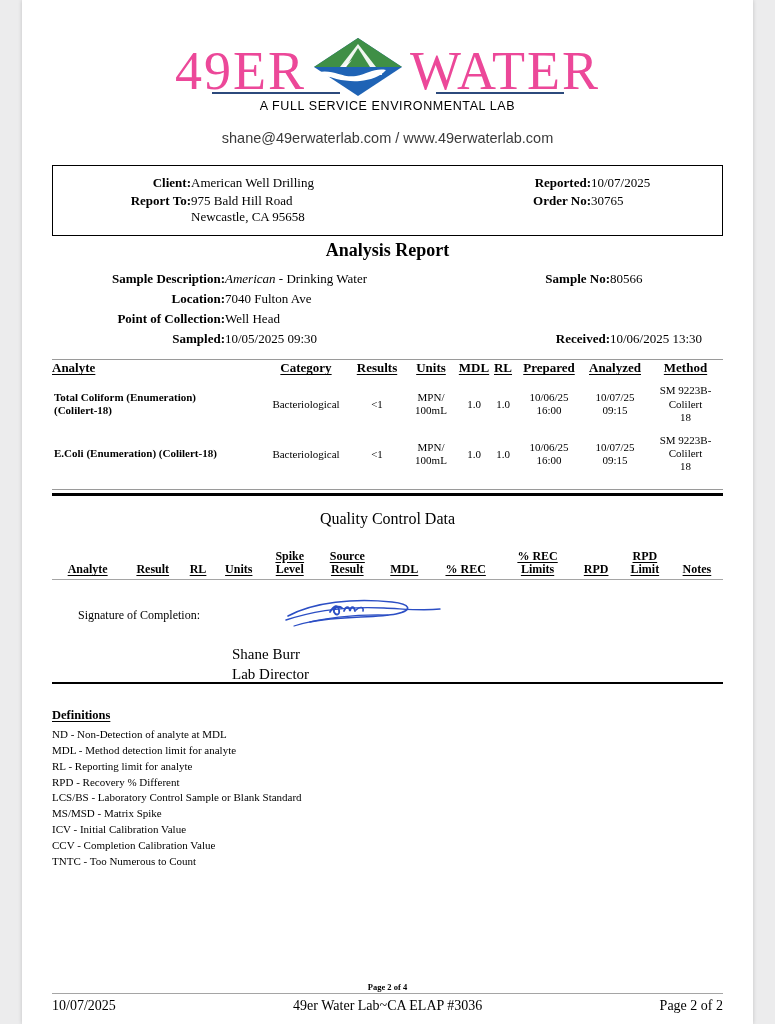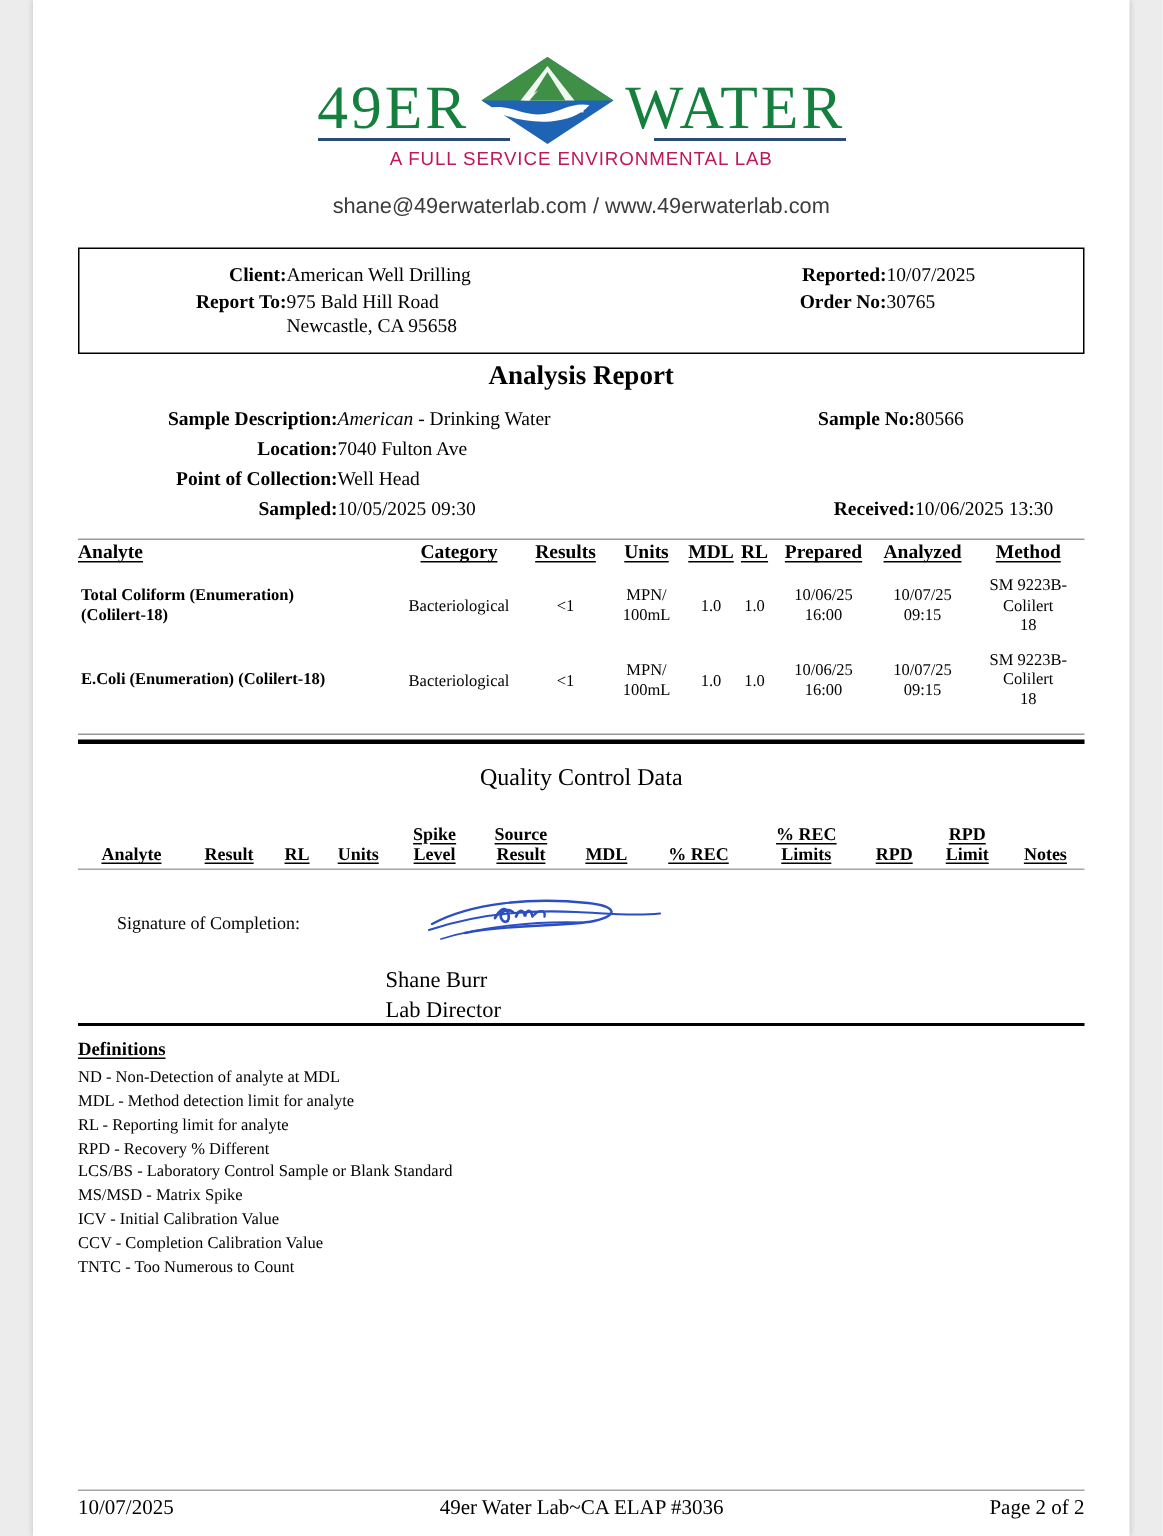--- a/index.html
+++ b/index.html
@@ -20,36 +20,36 @@
   .inner { padding: 0 30px; }
 
   
   .logo-wrap { padding-top: 36px; text-align: center; }
   .logo-row {
     display: flex; align-items: center; justify-content: center;
     gap: 4px; height: 62px;
   }
   .logo-word {
     font-family: "Liberation Serif", serif;
-    font-size: 41px; letter-spacing: 2px;
-    color: #15803d; font-weight: 400; line-height: 1;
+    font-size: 54px; letter-spacing: 2px;
+    color: #ec4899; font-weight: 400; line-height: 1;
     position: relative; top: 4px;
   }
   .logo-word.left  { padding-right: 2px; }
   .logo-word.right { padding-left: 2px; }
   .emblem { width: 92px; height: 62px; flex: none; }
   .logo-rule-row {
     display: flex; justify-content: center; align-items: center;
     gap: 96px; margin-top: -6px;
   }
   .logo-rule { width: 128px; height: 2px; background: #2c4a7c; }
   .tagline {
     margin-top: 5px;
     font-family: "Liberation Sans", sans-serif;
-    font-size: 12.5px; letter-spacing: 0.6px; color: #be185d;
+    font-size: 12.5px; letter-spacing: 0.6px; color: #000000;
   }
 
   
   .contact {
     margin-top: 14px; text-align: center;
     font-family: "Liberation Sans", sans-serif;
     font-size: 14.5px; color: #3b3b3b; line-height: 1.55;
   }
 
   
@@ -110,25 +110,25 @@
     text-decoration: underline; text-underline-offset: 2px;
     display: inline-block;
   }
 
   
   .sig-block { margin-top: 16px; position: relative; height: 86px; }
   .sig-label { font-size: 12px; position: absolute; left: 2px; top: 12px; margin-left: 24px; }
   .sig-mark { position: absolute; left: 232px; top: 0px; }
   .sig-name {
     position: absolute; left: 180px; top: 48px;
-    font-size: 15px; line-height: 1.35; margin-left: 25px;
-  }
-
-  
-  .defs { margin-top: 8px; }
+    font-size: 15px; line-height: 1.35;
+  }
+
+  
+  .defs { margin-top: 24px; }
   .defs-title {
     font-size: 12.5px; font-weight: bold; text-decoration: underline;
     text-underline-offset: 2px; margin-bottom: 4px;
   }
   .defs li { font-size: 11px; line-height: 1.45; list-style: none; }
   .defs ul { margin: 0; padding: 0; }
 
   
   .footer { position: absolute; left: 30px; right: 30px; bottom: 10px; }
   .footer-pageno {
@@ -384,20 +384,21 @@
         <li>MS/MSD - Matrix Spike</li>
         <li>ICV - Initial Calibration Value</li>
         <li>CCV - Completion Calibration Value</li>
         <li>TNTC - Too Numerous to Count</li>
       </ul>
     </div>
 
   </div>
 
   <div class="footer">
+    <div class="footer-pageno">Page 2 of 4</div>
     <div class="rule-gray"></div>
     <div class="footer-row">
       <div>10/07/2025</div>
       <div class="mid">49er Water Lab~CA ELAP #3036</div>
       <div>Page 2 of 2</div>
     </div>
   </div>
 </div>
 
 </body></html>

